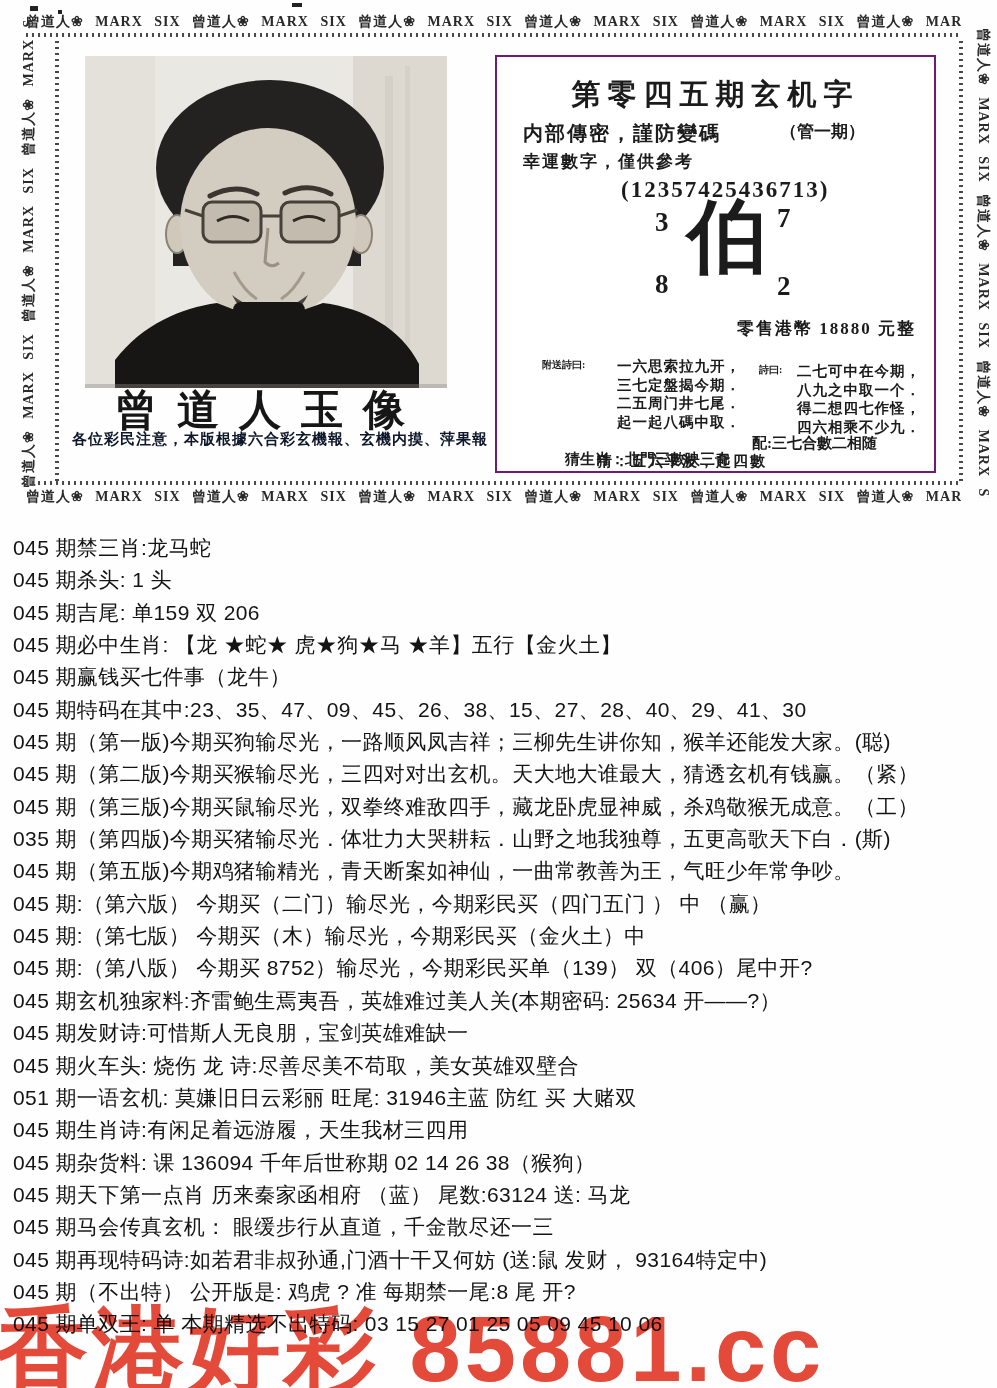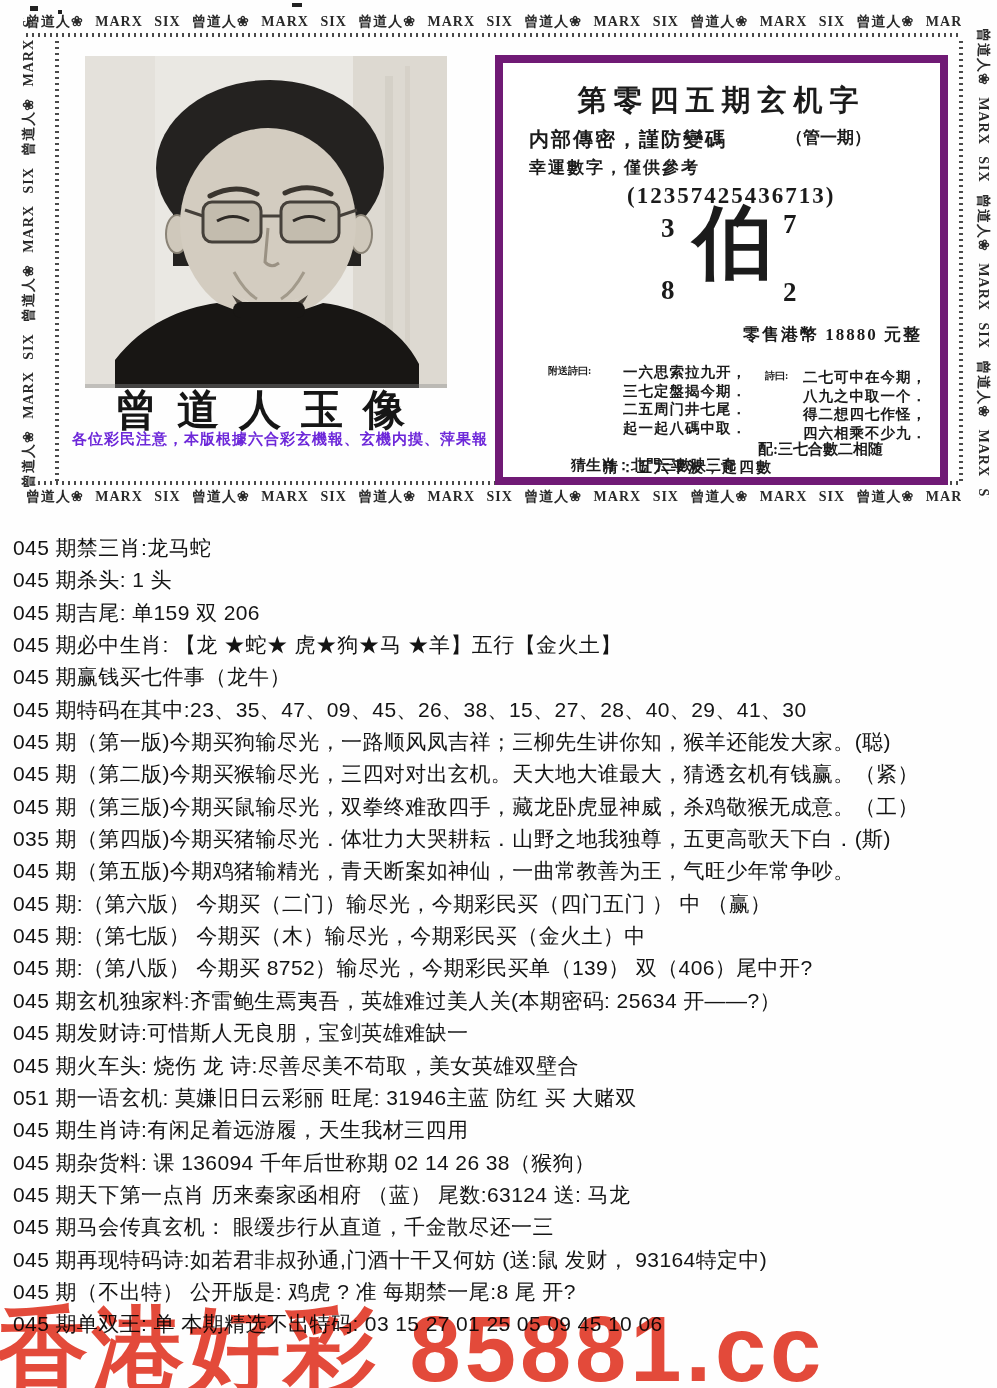--- a/index.html
+++ b/index.html
@@ -15,26 +15,26 @@
   .btxt.right{left:992px;top:28px;width:470px;height:20px;transform:rotate(90deg);transform-origin:0 0;}
   .sq-h{position:absolute;height:4px;background:repeating-linear-gradient(90deg,#4a4a4a 0 2px,transparent 2px 6px);}
   .sq-v{position:absolute;width:4px;background:repeating-linear-gradient(0deg,#4a4a4a 0 2px,transparent 2px 6px);}
   .speck{position:absolute;background:#222;}
 
   
   .photo{position:absolute;left:85px;top:56px;width:362px;height:332px;}
   .caption{position:absolute;left:60px;top:382px;width:420px;text-align:center;
            font-family:"Liberation Serif",serif;font-weight:800;font-size:42px;letter-spacing:20px;color:#161616;}
   .notice{position:absolute;left:72px;font-family:"Liberation Serif",serif;font-weight:700;
-          font-size:15px;letter-spacing:1px;white-space:nowrap;color:#6d28d9;}
+          font-size:15px;letter-spacing:1px;white-space:nowrap;color:#0f172a;}
   .notice.l1{top:430px;}
   .notice.l2{top:452px;}
 
   
-  .mbox{position:absolute;left:495px;top:55px;width:437px;height:414px;border:8px solid #701a75;background:#fff;}
+  .mbox{position:absolute;left:495px;top:55px;width:437px;height:414px;border:2px solid #701a75;background:#fff;}
   .mbox *{position:absolute;white-space:nowrap;}
   .mb-title{top:18px;left:0;width:100%;text-align:center;font-family:"Liberation Serif",serif;
             font-weight:800;font-size:29px;letter-spacing:7px;}
   .mb-note-left{top:63px;left:26px;font-family:"Liberation Serif",serif;font-weight:700;font-size:20px;letter-spacing:2px;}
   .mb-note-right{top:63px;left:283px;font-family:"Liberation Serif",serif;font-weight:700;font-size:17px;}
   .mb-note2{top:93px;left:26px;font-family:"Liberation Serif",serif;font-weight:700;font-size:17px;letter-spacing:2px;}
   .mb-numstr{top:120px;left:0;width:88%;text-align:center;font-family:"Liberation Serif",serif;
              font-weight:700;font-size:23px;letter-spacing:2px;margin-left:36px;}
   .mb-digit{font-family:"Liberation Serif",serif;font-weight:700;font-size:27px;}
   .d-tl{left:158px;top:150px;} .d-tr{left:280px;top:146px;}

